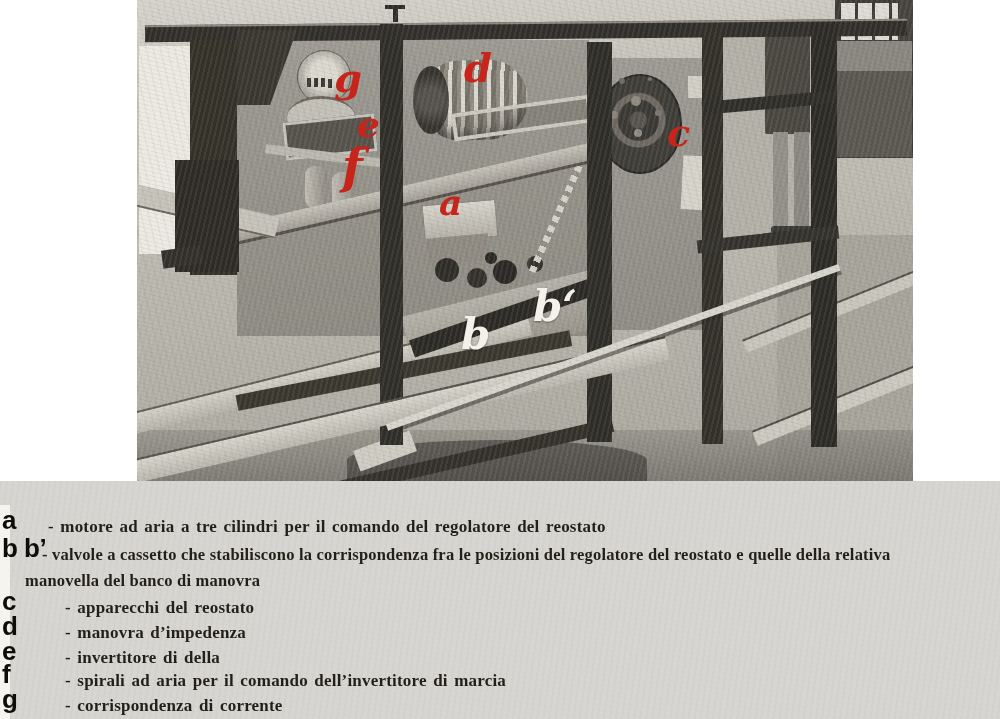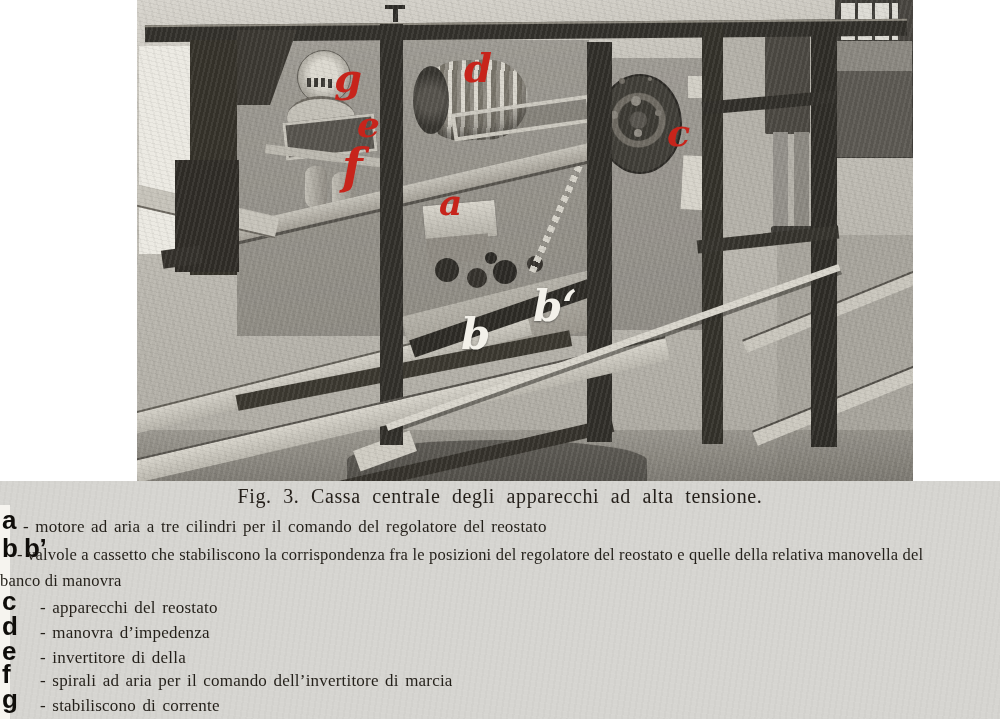--- a/index.html
+++ b/index.html
@@ -129,22 +129,22 @@
   .lrow{left:0;width:1000px;}
   .row-a{top:33px;}
   .row-b{top:61px;}
   .row-c{top:114px;}
   .row-d{top:139px;}
   .row-e{top:164px;}
   .row-f{top:187px;}
   .row-g{top:212px;}
   .lkey{left:2px;top:-7px;font-family:"Liberation Sans",sans-serif;font-weight:bold;font-size:26px;
         color:#0f0d0a;letter-spacing:-.5px;white-space:nowrap;line-height:1;}
-  .ldesc{position:relative;display:block;font-size:17px;line-height:26px;color:#231f19;
-         letter-spacing:.2px;word-spacing:2px;white-space:nowrap;}
+  .ldesc{position:relative;display:block;margin-left:25px;font-size:17px;line-height:26px;color:#231f19;
+         letter-spacing:.2px;word-spacing:2px;white-space:nowrap;font-weight:bold;}
   .row-a .ldesc{text-indent:23px;}
   .row-b .ldesc{text-indent:17px;white-space:normal;width:930px;font-size:16.5px;word-spacing:0;}
   .row-c .ldesc,.row-d .ldesc,.row-e .ldesc,.row-f .ldesc,.row-g .ldesc{text-indent:40px;}
 </style>
 </head>
 <body>
 
 <div class="stage">
 
   <div class="photo">
@@ -216,21 +216,20 @@
     <span class="ann ann-white ann-b">b</span>
     <span class="ann ann-white ann-bp">b‘</span>
     <span class="ann ann-red ann-c">c</span>
     <span class="ann ann-red ann-d">d</span>
     <span class="ann ann-red ann-e">e</span>
     <span class="ann ann-red ann-f">f</span>
     <span class="ann ann-red ann-g">g</span>
   </div>
 
   <div class="legend-band">
-    <div class="caption">Fig. 3. Cassa centrale degli apparecchi ad alta tensione.</div>
     <div class="white-strip"></div>
 
     <div class="lrow row-a">
       <span class="lkey">a</span>
       <span class="ldesc">- motore ad aria a tre cilindri per il comando del regolatore del reostato</span>
     </div>
     <div class="lrow row-b">
       <span class="lkey">b b’</span>
       <span class="ldesc">- valvole a cassetto che stabiliscono la corrispondenza fra le posizioni del regolatore del reostato e quelle della relativa manovella del banco di manovra</span>
     </div>
@@ -245,17 +244,17 @@
     <div class="lrow row-e">
       <span class="lkey">e</span>
       <span class="ldesc">- invertitore di della</span>
     </div>
     <div class="lrow row-f">
       <span class="lkey">f</span>
       <span class="ldesc">- spirali ad aria per il comando dell’invertitore di marcia</span>
     </div>
     <div class="lrow row-g">
       <span class="lkey">g</span>
-      <span class="ldesc">- stabiliscono di corrente</span>
+      <span class="ldesc">- corrispondenza di corrente</span>
     </div>
   </div>
 
 </div>
 
 </body></html>

